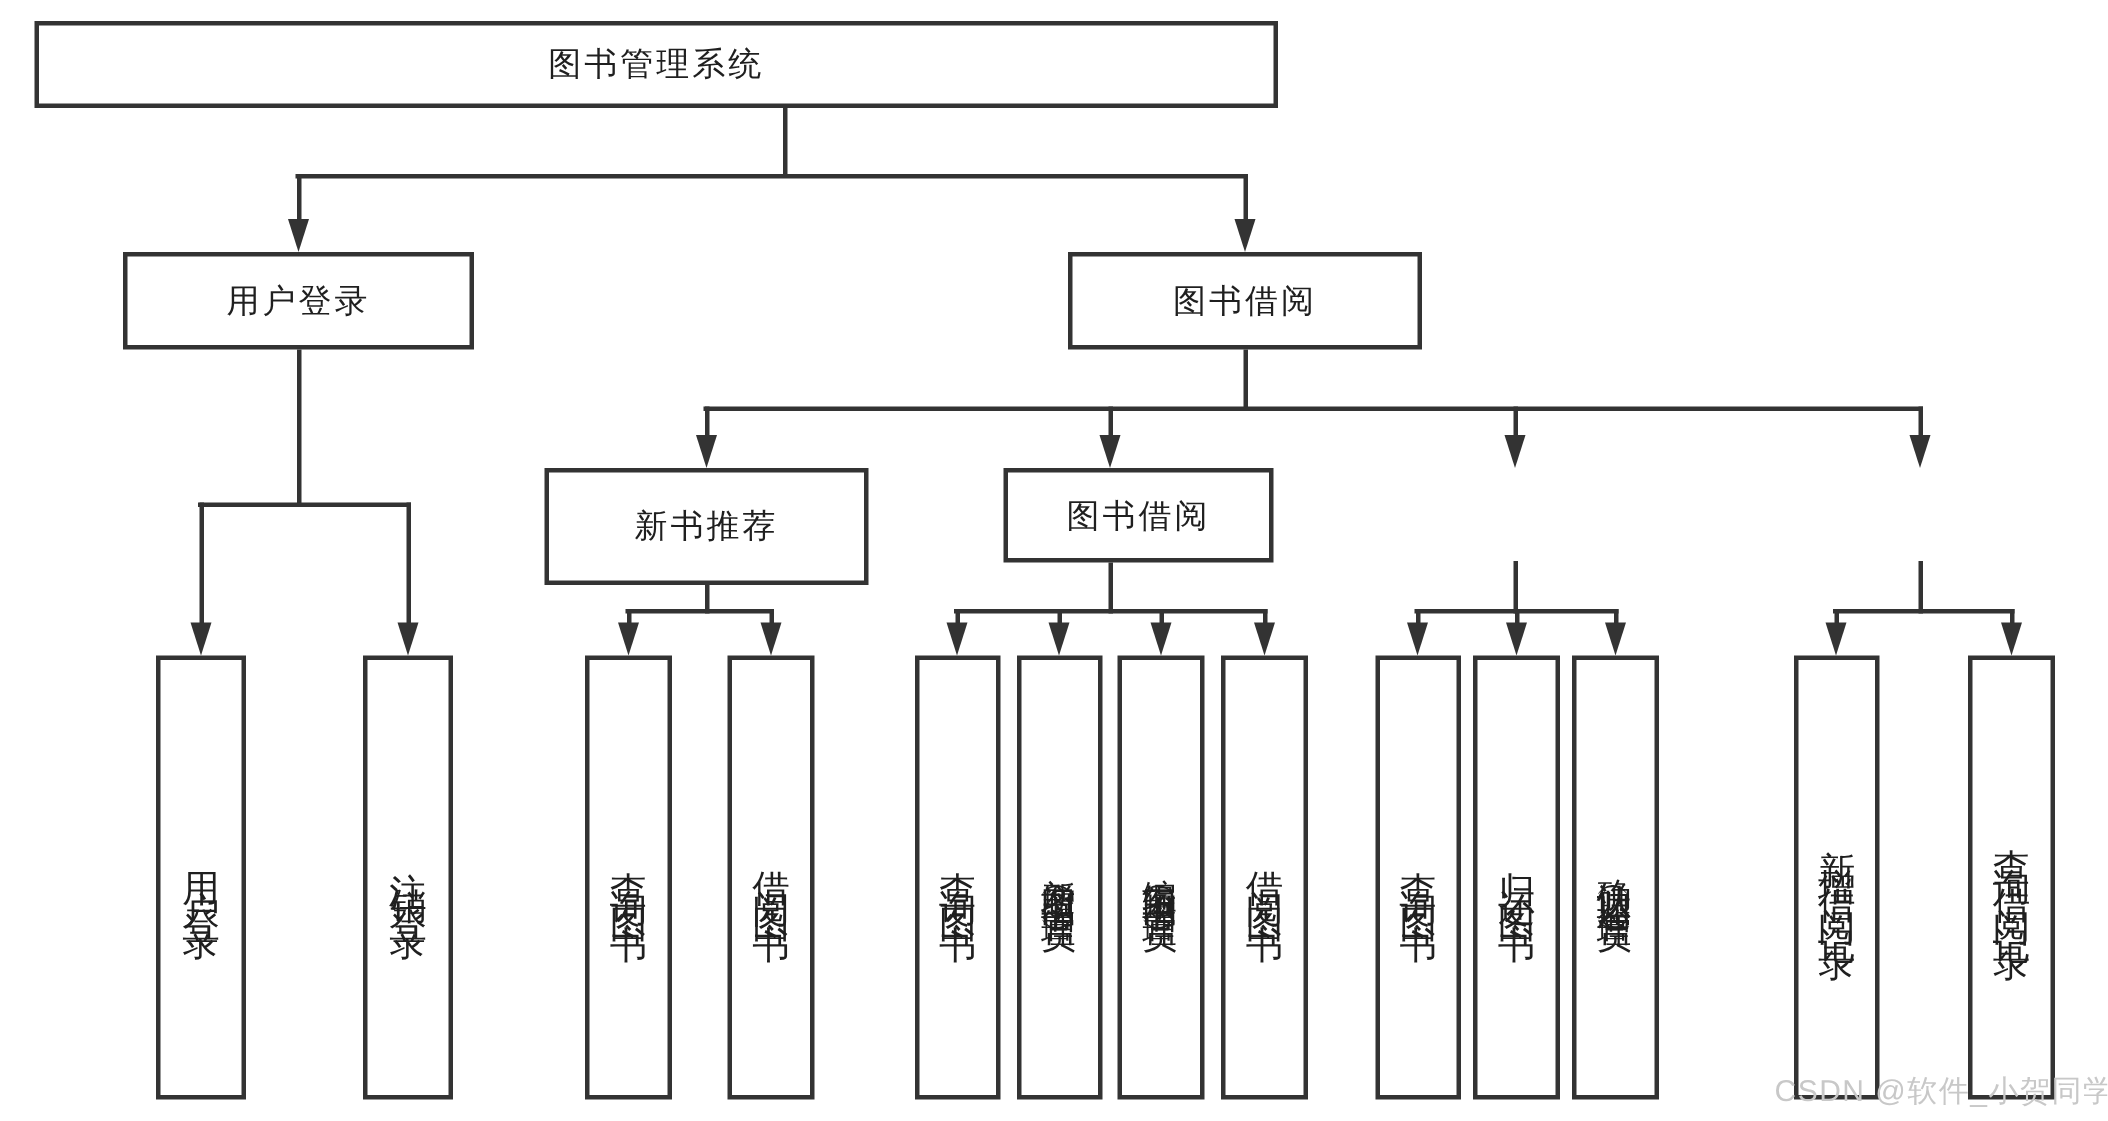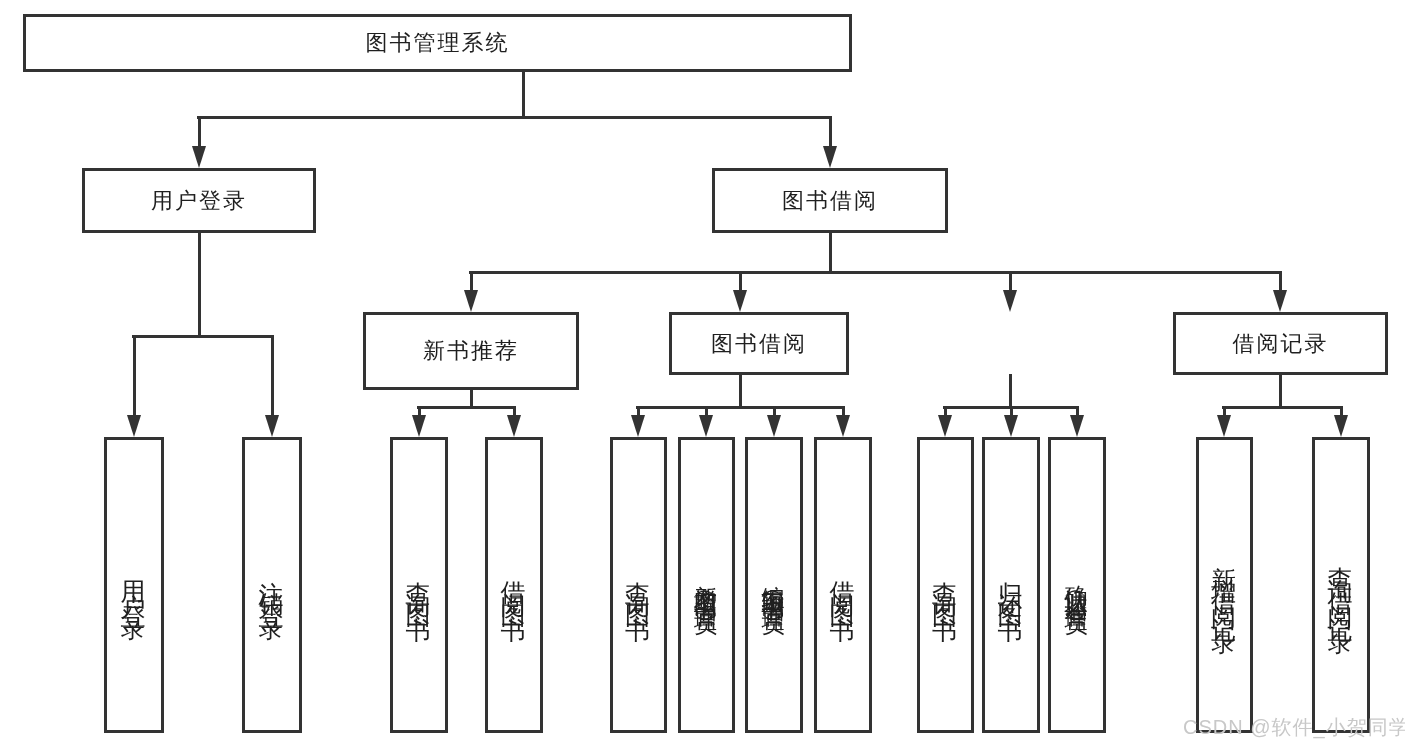--- a/index.html
+++ b/index.html
@@ -76,21 +76,20 @@
 
 <div class="stage">
 
   <div class="hbox" style="left:23px; top:14px; width:829px; height:58px;">图书管理系统</div>
 
   <div class="hbox" style="left:82px; top:168px; width:234px; height:65px;">用户登录</div>
   <div class="hbox" style="left:712px; top:168px; width:236px; height:65px;">图书借阅</div>
 
   <div class="hbox" style="left:363px; top:312px; width:216px; height:78px;">新书推荐</div>
   <div class="hbox" style="left:669px; top:312px; width:180px; height:63px;">图书借阅</div>
-  <div class="hbox" style="left:1173px; top:312px; width:215px; height:63px;">借阅记录</div>
 
   <div class="leaf ls4" style="left:104px; width:60px;">用户登录</div>
   <div class="leaf ls4" style="left:242px; width:60px;">注销登录</div>
 
   <div class="leaf ls4" style="left:390px; width:58px;">查询图书</div>
   <div class="leaf ls4" style="left:485px; width:58px;">借阅图书</div>
 
   <div class="leaf ls4" style="left:610px; width:57px;">查询图书</div>
   <div class="leaf ls9" style="left:678px; width:57px;">新增图书（管理员）</div>
   <div class="leaf ls9" style="left:745px; width:58px;">编辑图书（管理员）</div>

